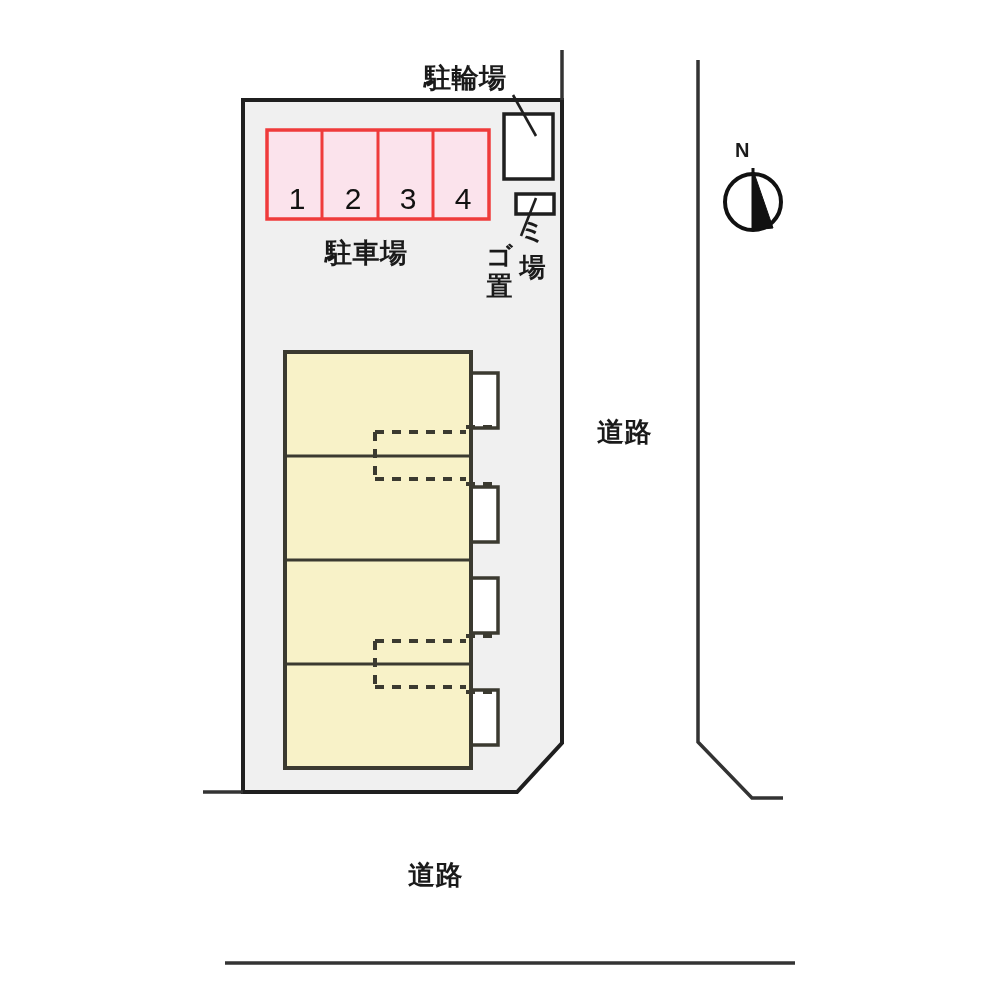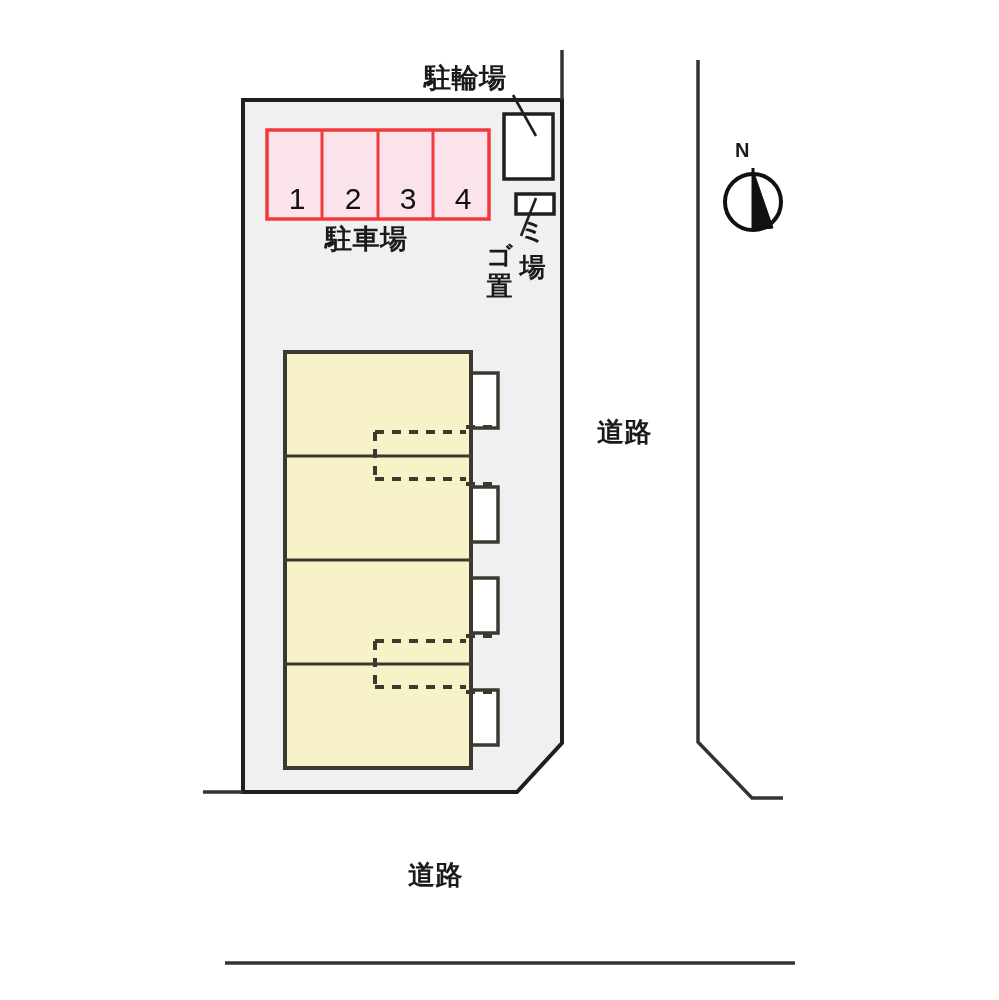--- a/index.html
+++ b/index.html
@@ -42,21 +42,21 @@
   }
   .stall-number {
     position: absolute;
     color: #111111;
     font-size: 30px;
     font-weight: normal;
     text-align: center;
     font-family: "Liberation Sans", "DejaVu Sans", sans-serif;
   }
   #label-bicycle-parking { left: 424px; top: 64px; font-size: 27px; }
-  #label-car-parking     { left: 325px; top: 225px; font-size: 27px; }
+  #label-car-parking     { left: 325px; top: 239px; font-size: 27px; }
   #label-road-east       { left: 597px; top: 418px; font-size: 27px; }
   #label-road-south      { left: 408px; top: 861px; font-size: 27px; }
   #label-trash-a { left: 487px; top: 222px; font-size: 26px; }
   #label-trash-b { left: 520px; top: 203px; font-size: 26px; }
   #compass-n { left: 735px; top: 140px; font-size: 20px; font-weight: bold; }
 </style>
 </head>
 <body>
 
 <div id="site-plan">

